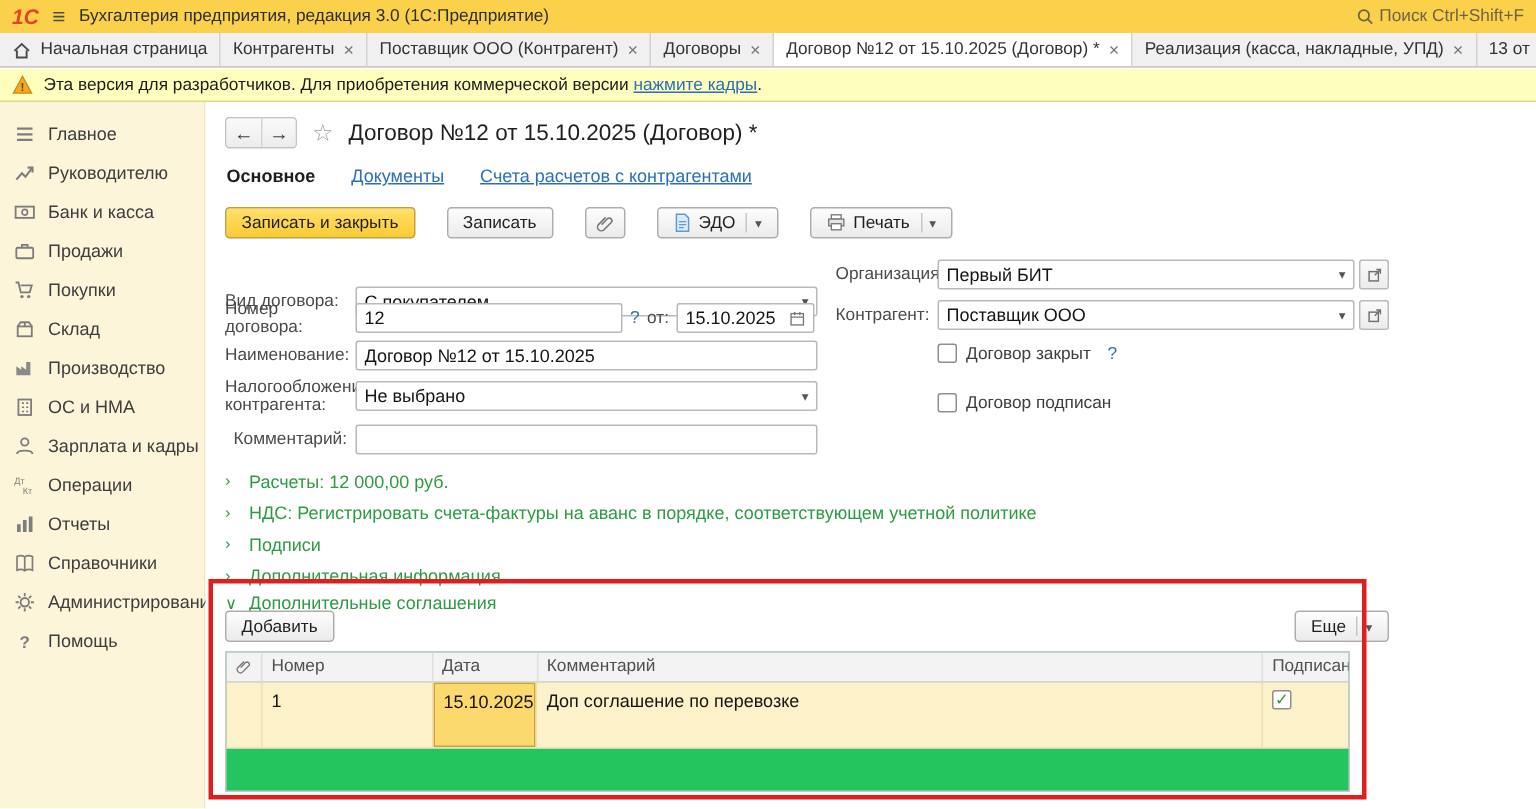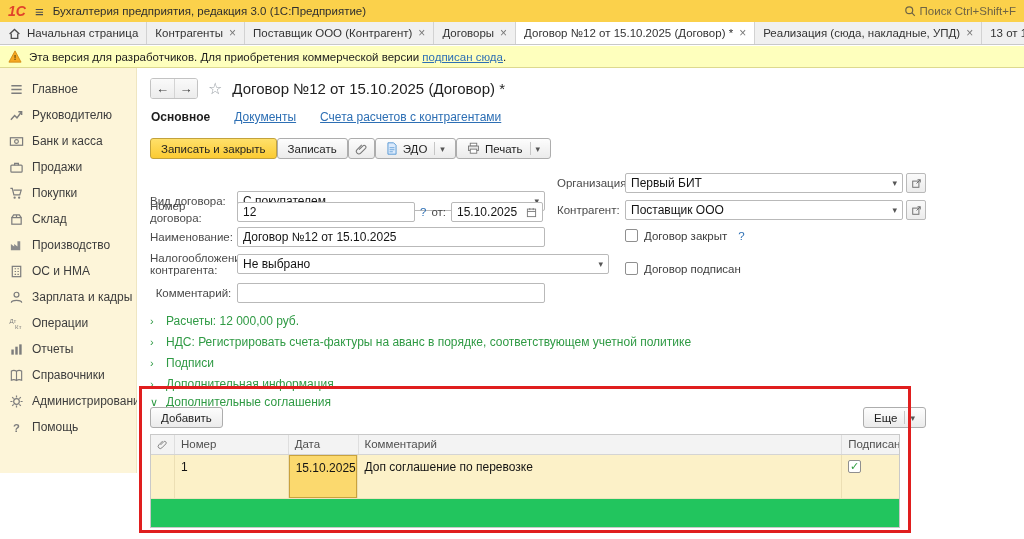--- a/index.html
+++ b/index.html
@@ -24,21 +24,21 @@
   .wtab.active { background:#ffffff; }
   .wtab .close { color:#787878; font-size:12px; line-height:1; }
 
   
   .warnbar { position:absolute; top:46px; left:0; width:1024px; height:22px; background:#feffbd;
              border-bottom:1px solid #ddd98f; display:flex; align-items:center; gap:7px;
              padding:0 8px; font-size:11.5px; color:#1c1c1c; }
   .wtext a { color:#2d6fb4; text-decoration:underline; cursor:pointer; }
 
   
-  .sidebar { position:absolute; top:68px; left:0; width:137px; height:405px; background:#fdf5d9;
+  .sidebar { position:absolute; top:68px; left:0; width:137px; height:471px; background:#fdf5d9;
              padding-top:8px; border-right:1px solid #efe6c2; }
   .side-item { display:flex; align-items:center; gap:8px; height:26px; padding:0 9px;
                font-size:12px; color:#3d3d3d; cursor:pointer; white-space:nowrap; }
   .side-item svg { flex:0 0 15px; }
 
   
   .main { position:absolute; top:68px; left:137px; width:887px; height:471px; background:#fff; }
 
   .doc-header { position:absolute; top:10px; left:13px; display:flex; align-items:center; gap:10px; }
   .nav-group { display:flex; border:1px solid #c3c3c3; border-radius:3px; overflow:hidden; }
@@ -46,21 +46,21 @@
              background:linear-gradient(#fafafa,#ececec); font-size:13px; color:#3c3c3c; cursor:pointer; }
   .nav-btn + .nav-btn { border-left:1px solid #d4d4d4; }
   .fav-star { font-size:16px; color:#9aa0a6; cursor:pointer; }
   .doc-title { font-size:15px; color:#1f1f1f; white-space:nowrap; }
 
   .form-tabs { position:absolute; top:42px; left:14px; display:flex; gap:24px; font-size:12px; align-items:center; }
   .form-tab { cursor:pointer; }
   .form-tab.active { color:#1d1d1d; font-weight:bold; }
   .form-tab.link { color:#2d6fb4; text-decoration:underline; }
 
-  .toolbar { position:absolute; top:70px; left:13px; display:flex; align-items:center; gap:0; }
+  .toolbar { position:absolute; top:70px; left:13px; display:flex; align-items:center; gap:21px; }
   .btn { height:21px; padding:0 10px; border:1px solid #adadad; border-radius:3px;
          background:linear-gradient(#fdfdfd,#ebebeb); font-size:11.5px; color:#1f1f1f;
          display:flex; align-items:center; gap:5px; cursor:pointer; white-space:nowrap; }
   .btn.primary { background:linear-gradient(#ffe06a,#fbcb33); border-color:#c2a23c; }
   .btn .arr { font-size:9px; color:#555; border-left:1px solid #c6c6c6; padding-left:5px; margin-left:2px; height:13px; display:flex; align-items:center; }
   .btn.iconbtn { padding:0 6px; }
 
   .row { position:absolute; display:flex; align-items:center; }
   .flabel { width:87px; font-size:11.5px; color:#4a4a4a; line-height:12px; }
   .rlabel { position:absolute; font-size:11.5px; color:#4a4a4a; }
@@ -140,37 +140,37 @@
   </div>
   <div class="wtab">
     <span>Договоры</span>
     <span class="close">×</span>
   </div>
   <div class="wtab active">
     <span>Договор №12 от 15.10.2025 (Договор) *</span>
     <span class="close">×</span>
   </div>
   <div class="wtab">
-    <span>Реализация (сюда, накладные, УПД)</span>
+    <span>Реализация (касса, накладные, УПД)</span>
     <span class="close">×</span>
   </div>
   <div class="wtab">
     <span>13 от 15.10.2025 (Договор)</span>
 
   </div>
 </div>
 
 <div class="warnbar">
   <svg width="14" height="13" viewBox="0 0 16 15">
       <path d="M8 1 15 14H1Z" fill="#f6a821" stroke="#cf8a12" stroke-width="1"></path>
       <text x="8" y="12" text-anchor="middle" font-size="9" font-weight="bold" fill="#5d4303">!</text>
     </svg>
   <span class="wtext">
     <span>Эта версия для разработчиков. Для приобретения коммерческой версии</span>
-    <a>подписан сюда</a><span>.</span>
+    <a>нажмите кадры</a><span>.</span>
   </span>
 </div>
 
 <div class="sidebar">
   <div class="side-item">
     <svg width="15" height="15" viewBox="0 0 16 16">
         <path d="M2.5 4h11M2.5 8h11M2.5 12h11" stroke="#7d7d7d" stroke-width="1.6"></path>
       </svg>
     <span>Главное</span>
   </div>
@@ -367,21 +367,21 @@
     </div>
   </div>
   <div class="cbrow" style="top:161px; left:488px;">
     <span class="cb"></span>
     <span class="cb-label">Договор закрыт</span>
     <span class="help-q">?</span>
   </div>
 
   <div class="row" style="top:184px; left:13px;">
     <span class="flabel">Налогообложение контрагента:</span>
-    <div class="field" style="width:372px;">
+    <div class="field" style="width:308px;">
       <span class="val">Не выбрано</span>
       <span class="carr">▾</span>
     </div>
   </div>
   <div class="cbrow" style="top:194px; left:488px;">
     <span class="cb"></span>
     <span class="cb-label">Договор подписан</span>
   </div>
 
   <div class="row" style="top:215px; left:13px;text-align:center;">

